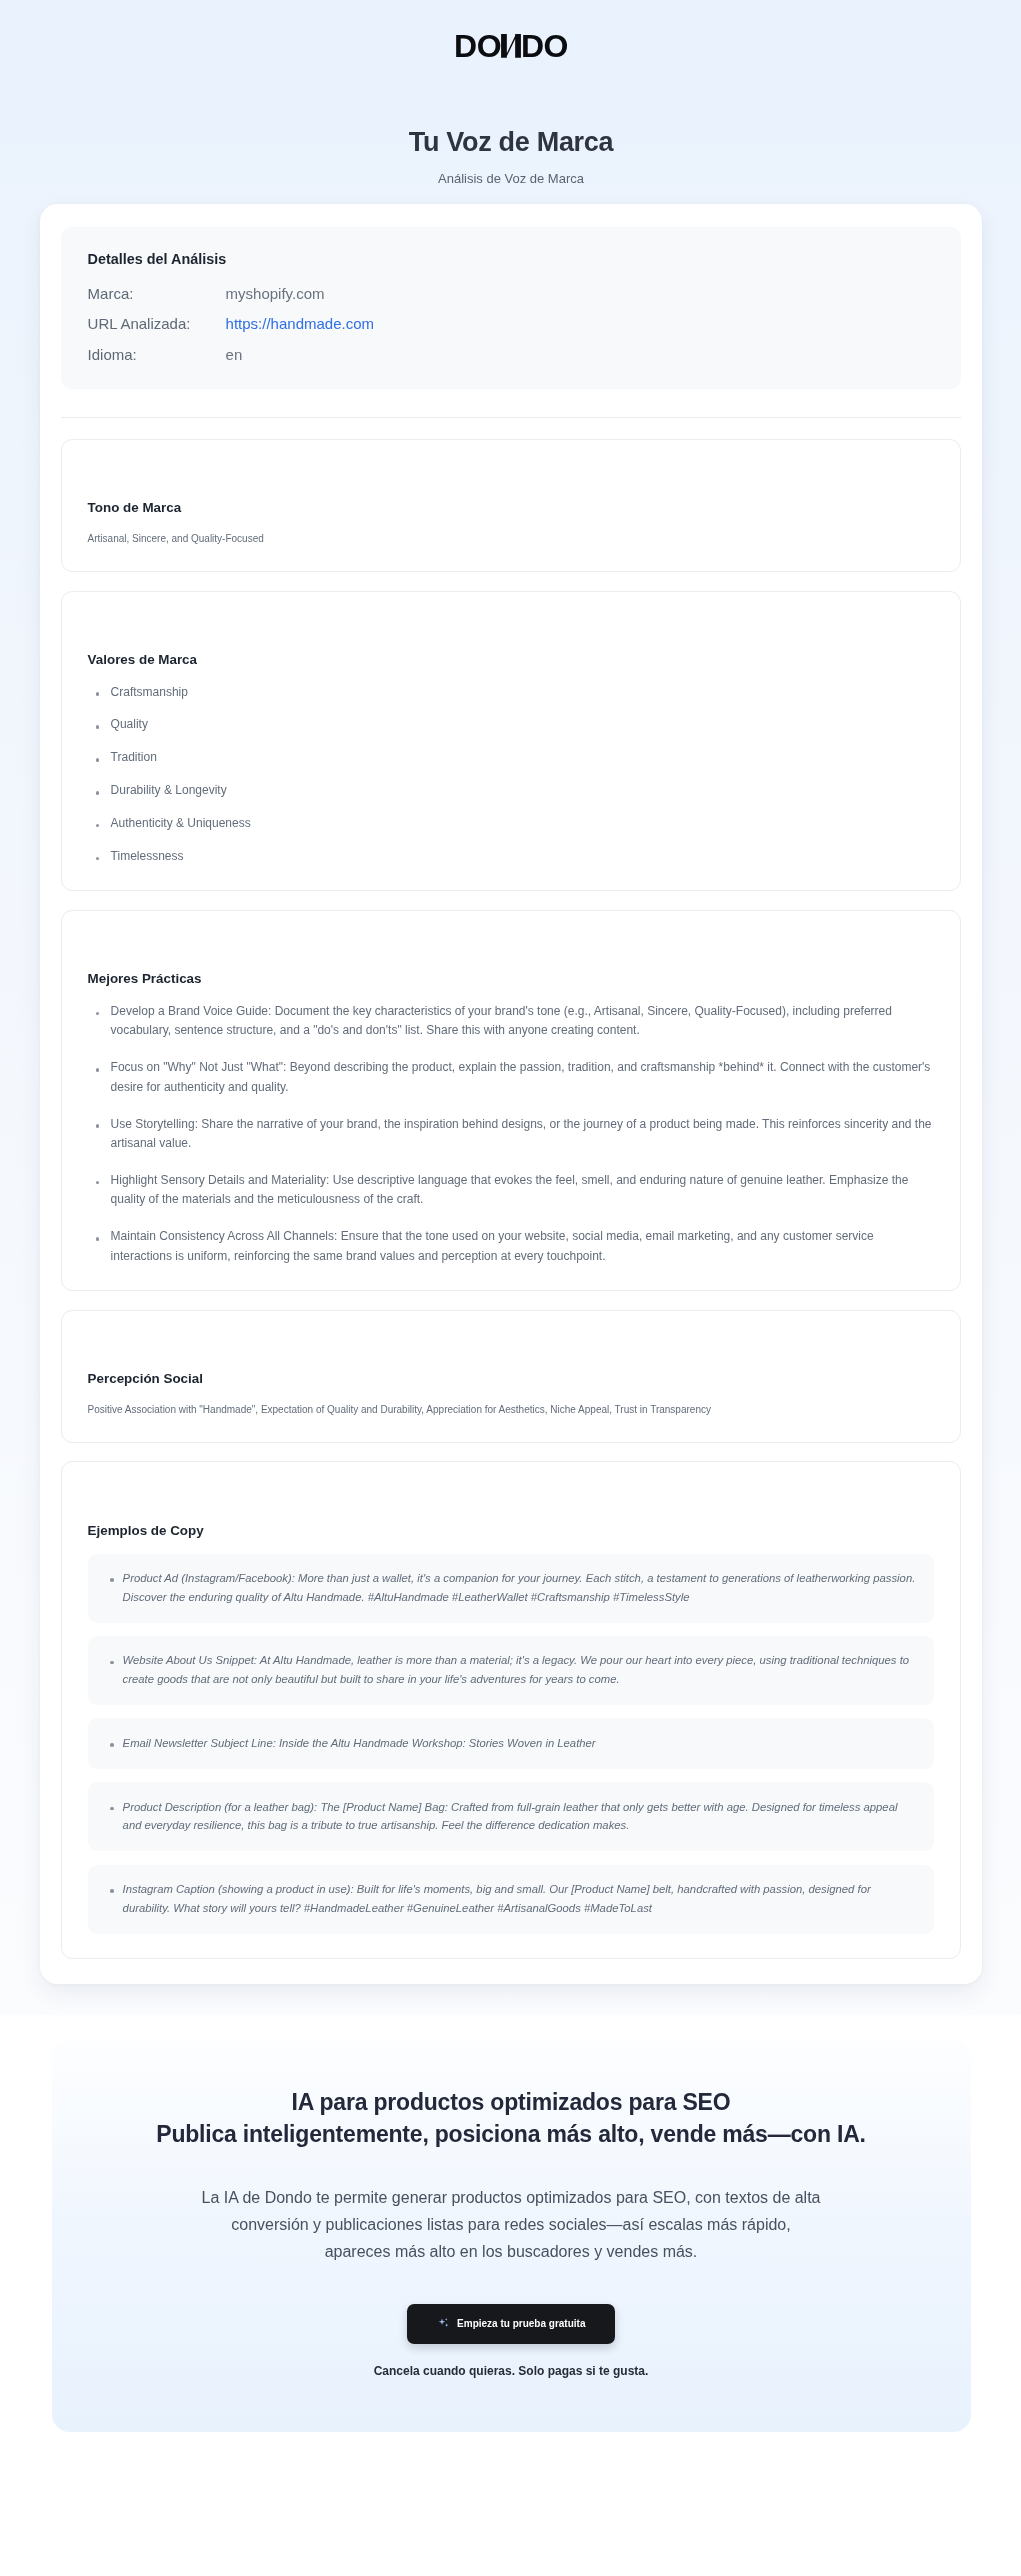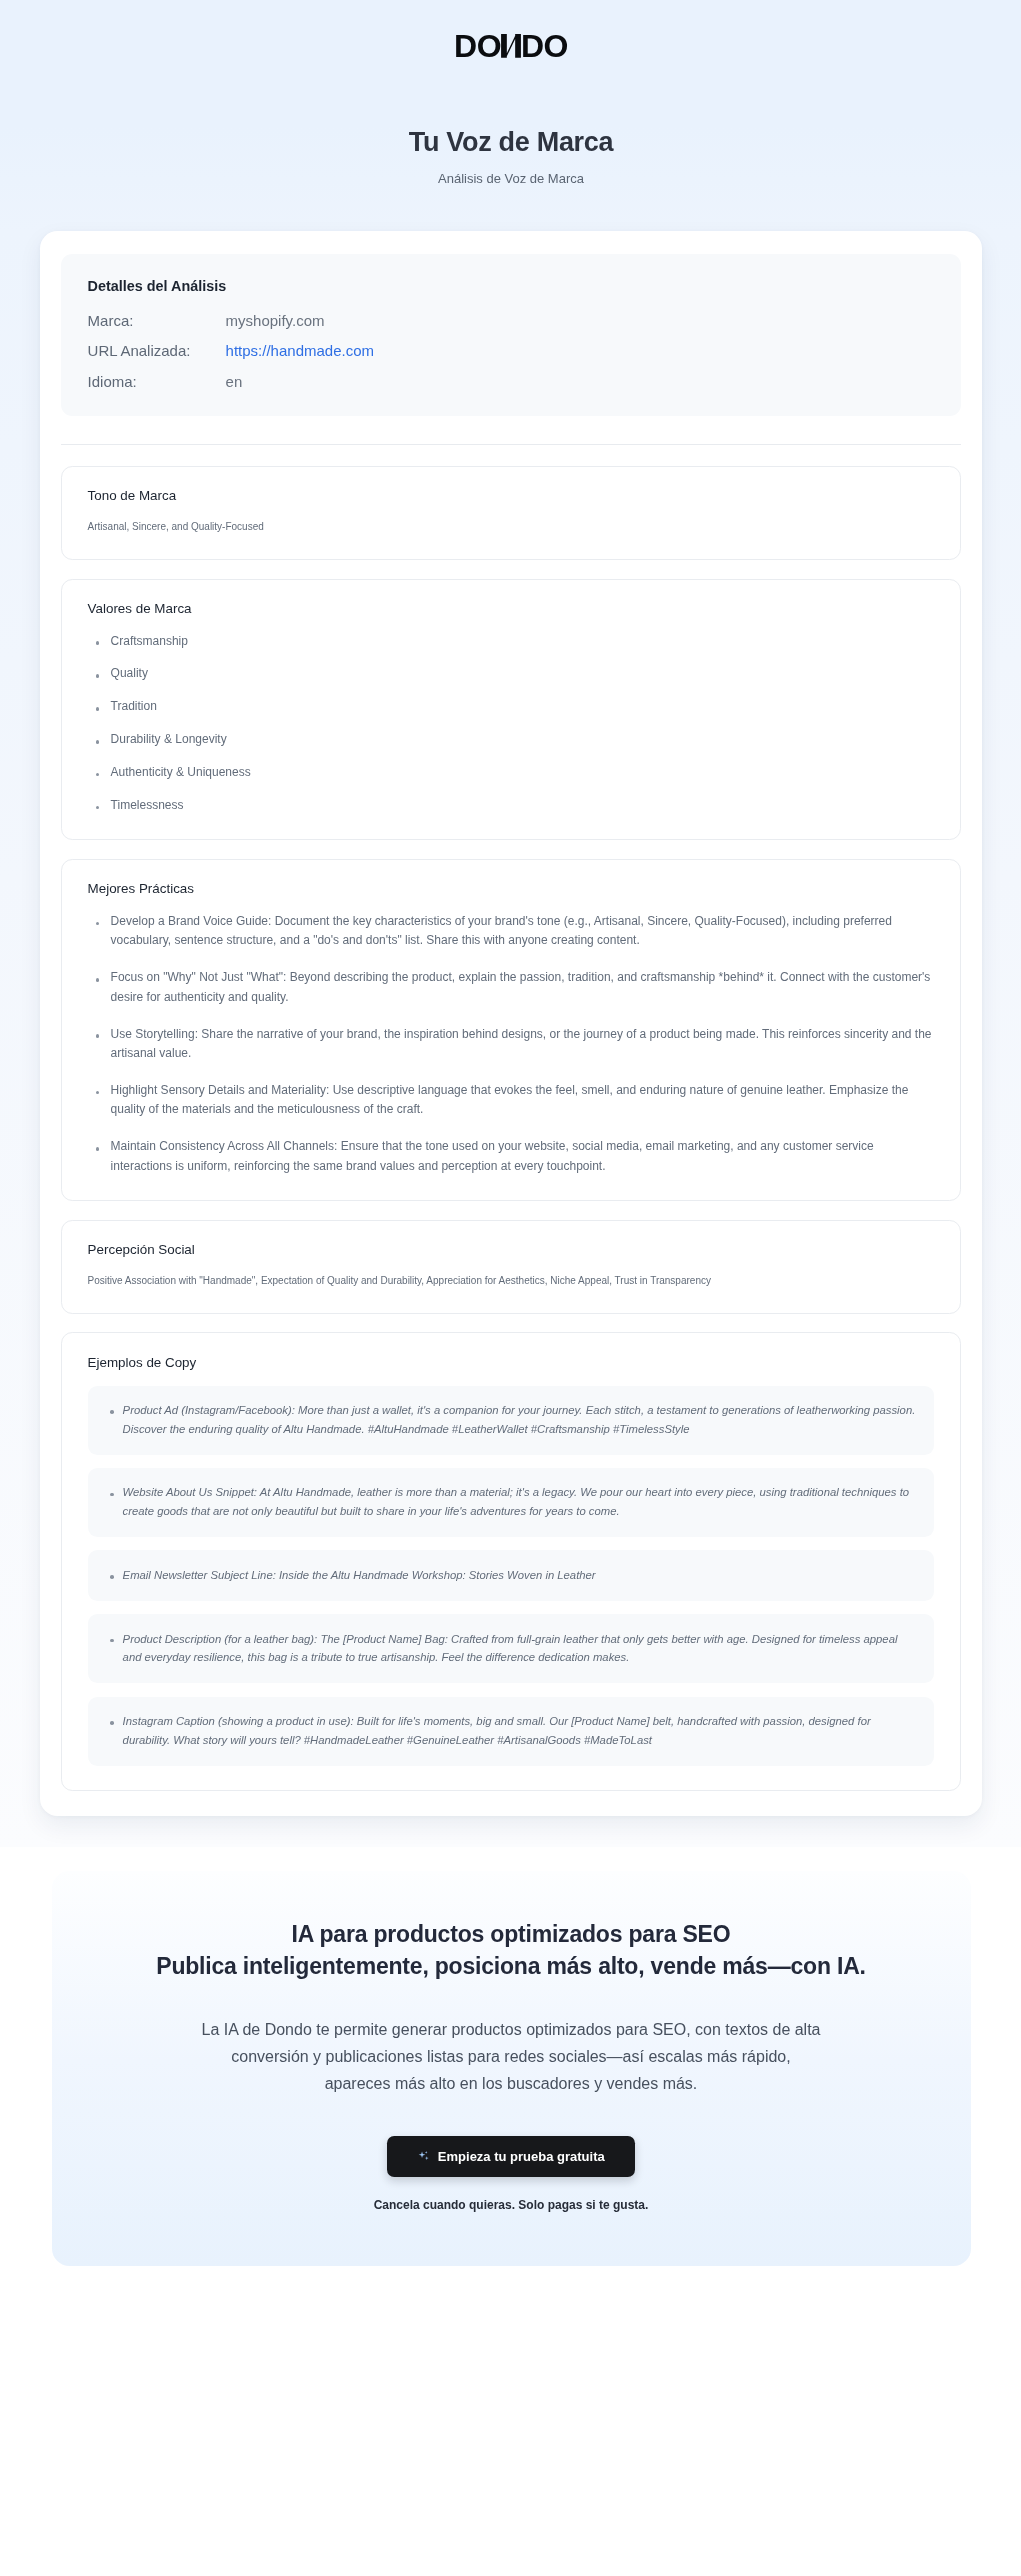--- a/index.html
+++ b/index.html
@@ -15,21 +15,21 @@
   .page {
     width: 1022px;
     min-height: 2952px;
     position: relative;
     background: #ffffff;
   }
 
   
   .hero-band {
     background: linear-gradient(180deg, #e9f2fd 0%, #e9f2fd 55%, #edf4fd 100%);
-    padding: 0 0 45px 0;
+    padding: 0 0 18px 0;
   }
 
   .logo-wrap {
     text-align: center;
     padding-top: 30px;
   }
   .logo {
     display: inline-block;
     font-family: "Liberation Sans", "DejaVu Sans", sans-serif;
     font-weight: 700;
@@ -122,23 +122,24 @@
   
   .section-card {
     border: 0.5px solid #e9ecf0;
     border-radius: 11.3px;
     padding: 21.6px 26px 24px 26px;
     margin-bottom: 18.5px;
   }
   .section-card:last-child { margin-bottom: 0; }
   .section-title {
     font-size: 13.4px;
-    font-weight: 400;
+    font-weight: 700;
     color: #1c2430;
     margin-bottom: 15.5px;
+    margin-top: 39px;
   }
   .section-text {
     font-size: 10px;
     color: #626c7a;
     line-height: 1.62;
   }
 
   ul.plain-list { list-style: none; }
   ul.plain-list > li {
     position: relative;
@@ -221,21 +222,21 @@
     display: inline-flex;
     align-items: center;
     justify-content: center;
     gap: 7.2px;
     margin-top: 38px;
     background: #17181b;
     color: #ffffff;
     border: none;
     border-radius: 7.2px;
     padding: 13.4px 30px;
-    font-size: 13px;
+    font-size: 10px;
     font-weight: 700;
     font-family: "Liberation Sans", "DejaVu Sans", sans-serif;
     cursor: pointer;
     box-shadow: 0 4.1px 9.3px rgba(10, 15, 30, 0.18);
   }
   .sparkle-icon { display: inline-block; width: 13.4px; height: 13.4px; }
   .cta-note {
     margin-top: 20.6px;
     font-size: 12px;
     font-weight: 700;

